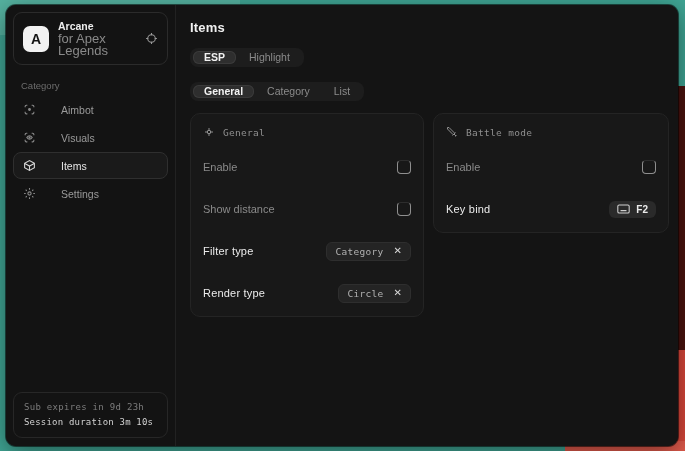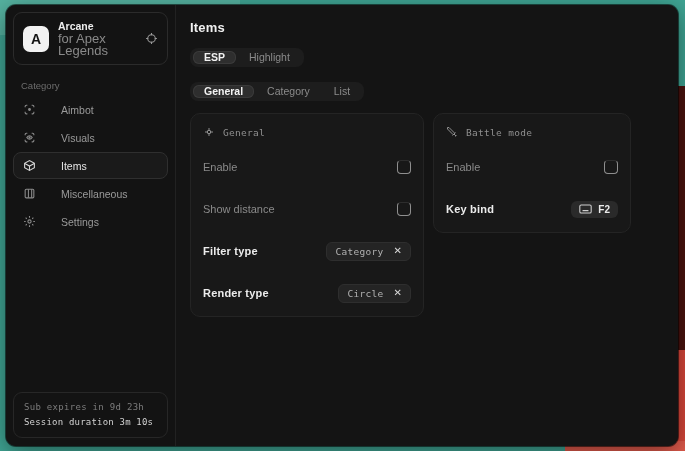--- a/index.html
+++ b/index.html
@@ -75,34 +75,34 @@
     line-height:13px;
   }
   .tab.active { background:#2e2e2e; color:#f2f2f2; font-weight:bold; box-shadow:0 0 0 1px #3a3a3a inset; }
 
   .panels { margin-top:12px; display:flex; gap:9px; align-items:flex-start; }
   .panel {
     background:#181818; border:1px solid #242424; border-radius:10px;
     padding:9px 12px 10px 12px;
   }
   .panel.general { width:234px; }
-  .panel.battle { width:198px; }
+  .panel.battle { width:236px; }
   .panel-header {
     display:flex; align-items:center; gap:8px; color:#8f8f8f;
     font-family:"DejaVu Sans Mono", monospace; font-size:9.5px; letter-spacing:.3px;
     margin:3px 0 7px 0;
   }
   .panel-header .picon { display:flex; color:#8f8f8f; }
   .prow {
     min-height:26px; display:flex; align-items:center; justify-content:space-between;
     font-size:11px;
     margin-top:16px;
   }
   .prow .plabel { color:#8a8a8a; }
-  .prow.emph .plabel { color:#ececec; font-weight:bold; letter-spacing:.2px;text-align:center; }
+  .prow.emph .plabel { color:#ececec; font-weight:normal; letter-spacing:.2px;text-align:center; }
 
   .checkbox {
     width:14px; height:14px; border-radius:4px; border:1.5px solid #8f8f8f;
     border-top-color:rgba(143,143,143,.18); cursor:pointer;
   }
 
   .select-btn {
     display:flex; align-items:center; gap:10px; background:#242424; border:1px solid #2e2e2e;
     border-radius:6px; padding:3px 8px; cursor:pointer;
   }
@@ -183,30 +183,20 @@
             <path d="M21 8l-9-5-9 5v8l9 5 9-5V8z"></path>
               <path d="M3.3 8.3L12 13l8.7-4.7"></path>
               <line x1="12" y1="13" x2="12" y2="21"></line>
           </svg>
         </span>
         <span>Items</span>
       </div>
       <div class="nav-item">
         <span class="nicon">
           <svg width="13" height="13" viewBox="0 0 24 24" fill="none" stroke="currentColor" stroke-width="2">
-            <rect x="4" y="4" width="16" height="16" rx="2"></rect>
-              <line x1="10" y1="4" x2="10" y2="20"></line>
-              <line x1="16" y1="4" x2="16" y2="20"></line>
-          </svg>
-        </span>
-        <span>Miscellaneous</span>
-      </div>
-      <div class="nav-item">
-        <span class="nicon">
-          <svg width="13" height="13" viewBox="0 0 24 24" fill="none" stroke="currentColor" stroke-width="2">
             <circle cx="12" cy="12" r="3"></circle>
               <path d="M12 2v3M12 19v3M2 12h3M19 12h3M4.9 4.9l2.1 2.1M17 17l2.1 2.1M19.1 4.9L17 7M7 17l-2.1 2.1"></path>
           </svg>
         </span>
         <span>Settings</span>
       </div>
     </div>
 
     <div class="side-spacer"></div>
 

